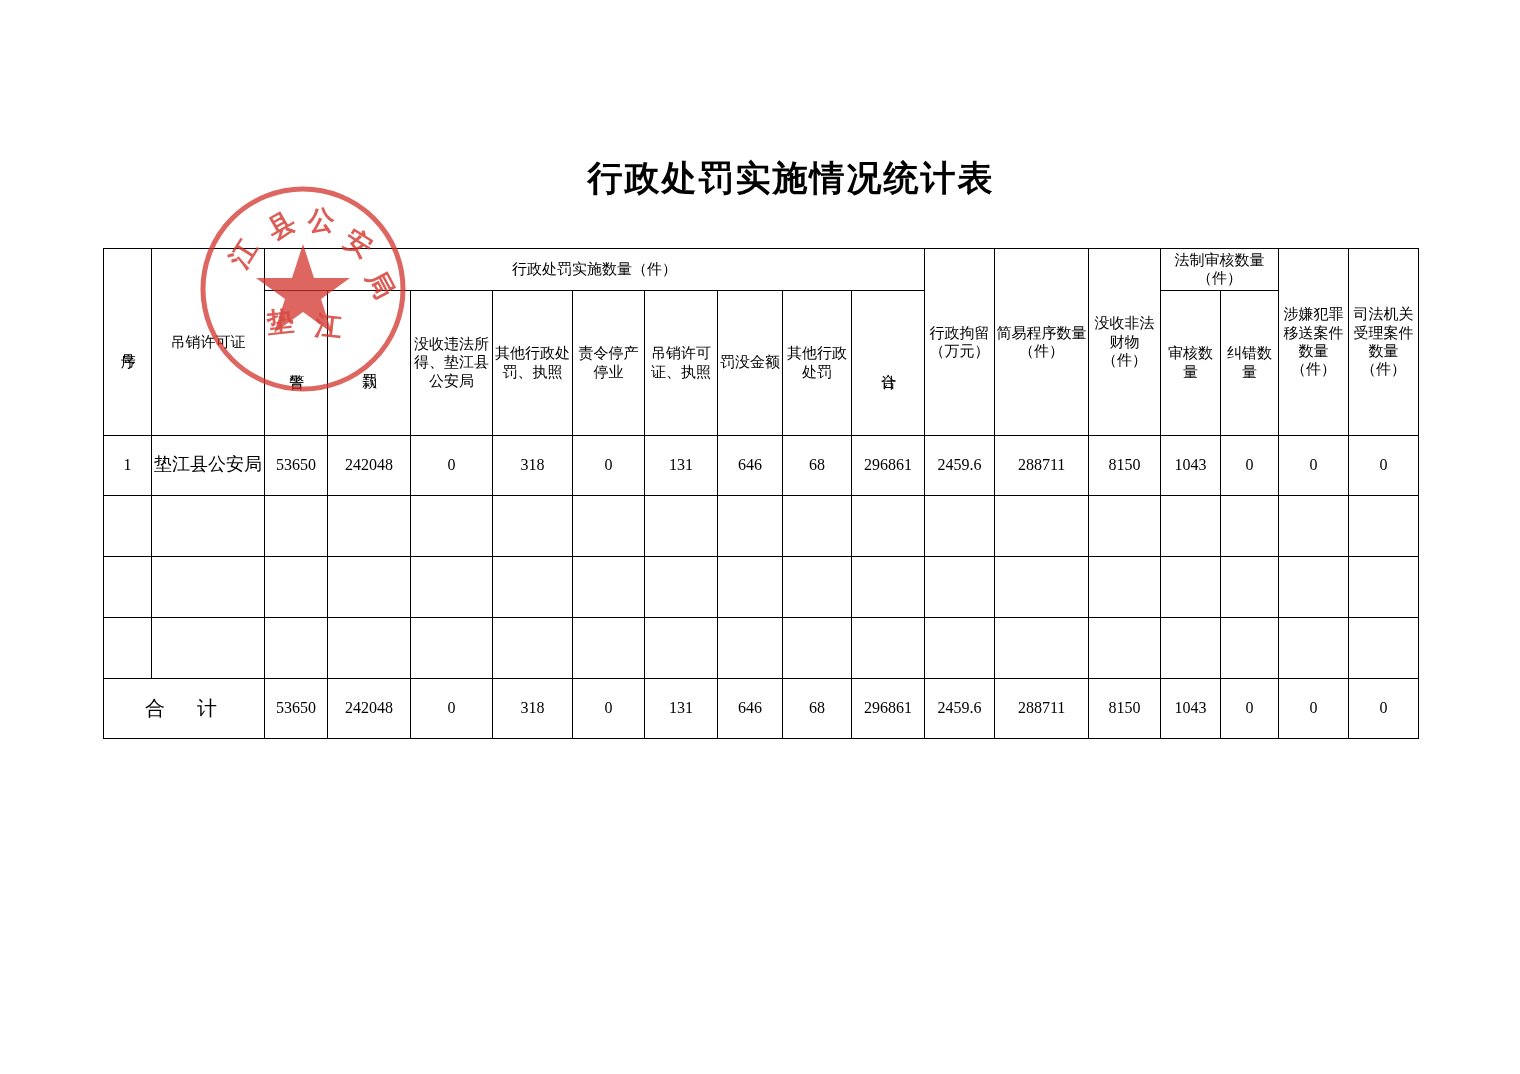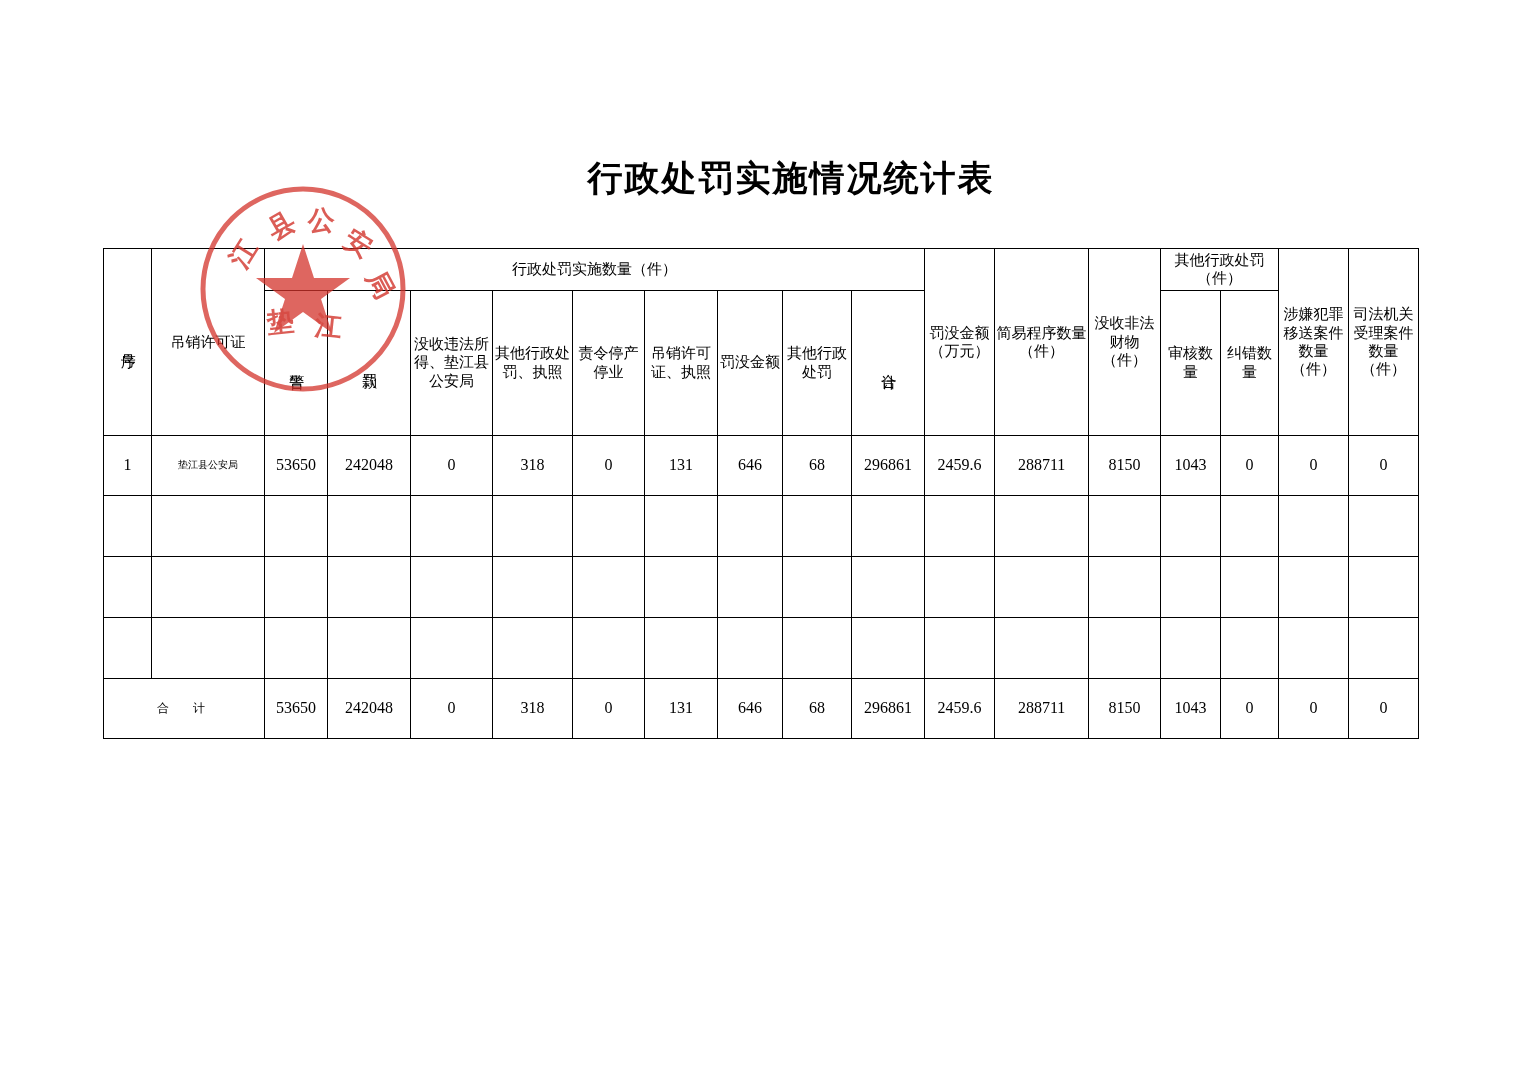--- a/index.html
+++ b/index.html
@@ -68,25 +68,25 @@
     align-items: center;
     height: 100%;
   }
   .hdr-h {
     font-size: 15px;
   }
   .num {
     font-size: 16px;
   }
   .unit-name {
-    font-size: 10px;
+    font-size: 18px;
     letter-spacing: 0px;
   }
   .total-label {
-    font-size: 12px;
+    font-size: 20px;
     letter-spacing: 6px;
   }
   .blank-row td { height: 56px; }
 
   
   .seal {
     position: absolute;
     left: 196px;
     top: 182px;
     width: 215px;
@@ -131,30 +131,30 @@
               <span class="vert hdr-h">序号</span>
             </div>
       </td>
       <td rowspan="2">
         <span class="hdr-h">吊销许可证</span>
       </td>
       <td colspan="9">
         <span class="hdr-h">行政处罚实施数量（件）</span>
       </td>
       <td rowspan="2">
-        <span class="hdr-h">罚没金额（万元）</span>
+        <span class="hdr-h">行政拘留（万元）</span>
       </td>
       <td rowspan="2">
         <span class="hdr-h">简易程序数量（件）</span>
       </td>
       <td rowspan="2">
         <span class="hdr-h">没收非法财物（件）</span>
       </td>
       <td colspan="2">
-        <span class="hdr-h">其他行政处罚（件）</span>
+        <span class="hdr-h">法制审核数量（件）</span>
       </td>
       <td rowspan="2">
         <span class="hdr-h">涉嫌犯罪移送案件数量（件）</span>
       </td>
       <td rowspan="2">
         <span class="hdr-h">司法机关受理案件数量（件）</span>
       </td>
     </tr>
 
     <tr>

